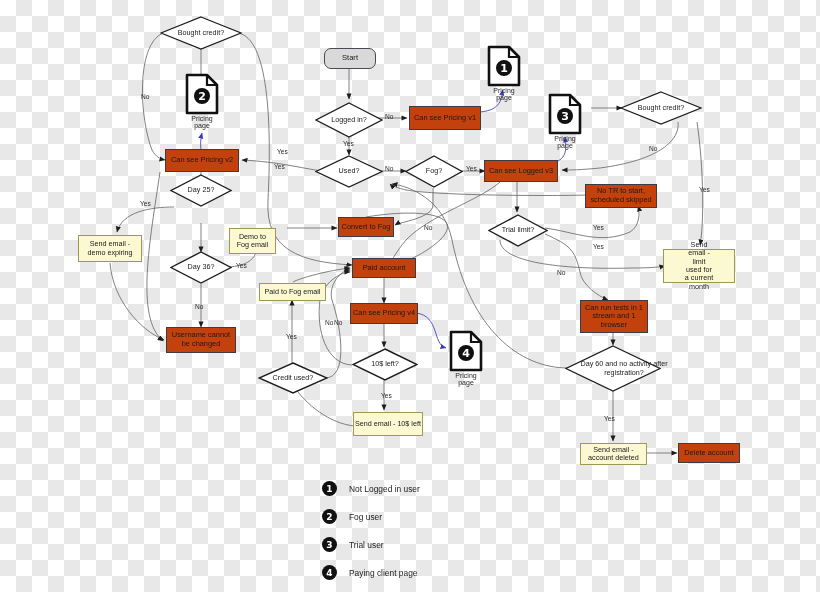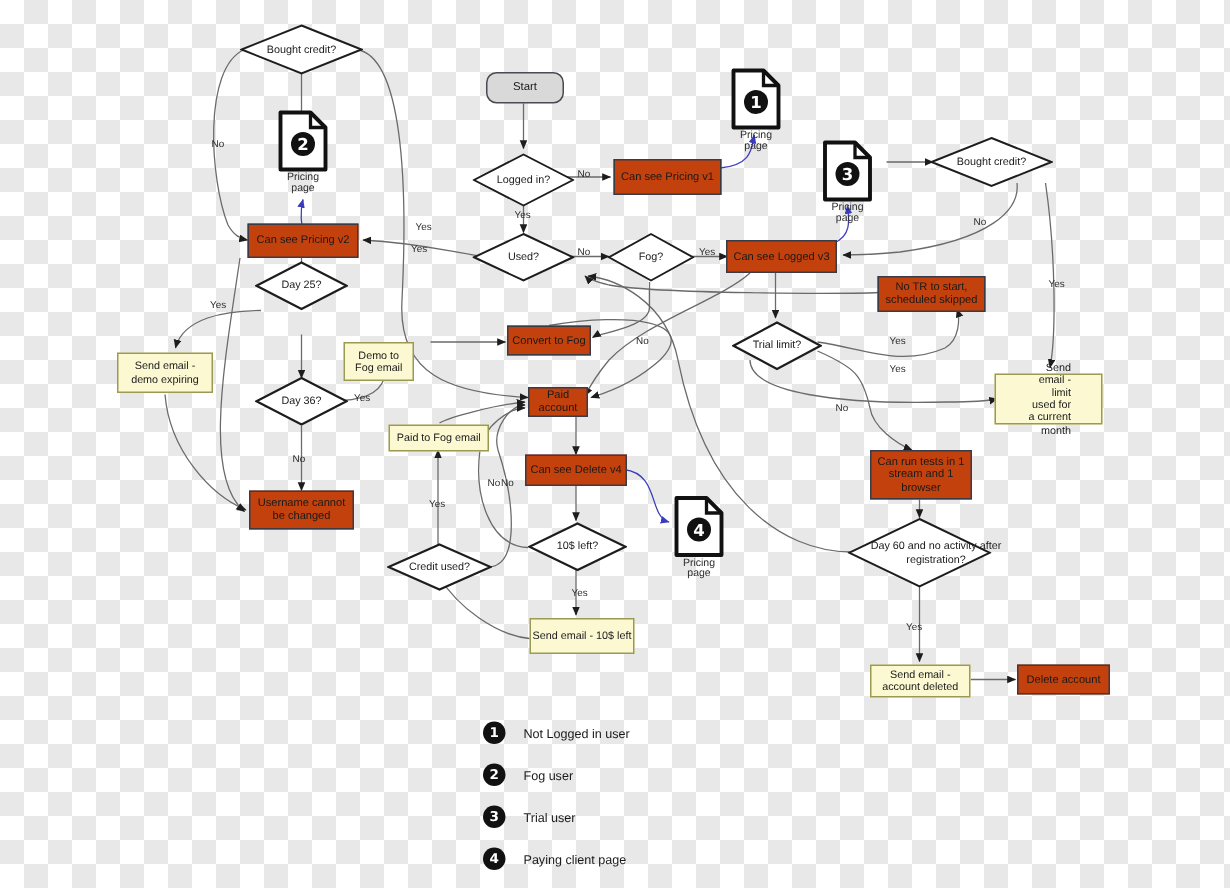--- a/index.html
+++ b/index.html
@@ -243,28 +243,28 @@
 
   <div class="node proc thick" style="left:165px;top:149px;width:74px;height:23px;">
     <span>Can see Pricing v2</span>
   </div>
 
   <div class="node proc thick" style="left:484px;top:160px;width:74px;height:22px;">
     <span>Can see Logged v3</span>
   </div>
 
   <div class="node proc" style="left:350px;top:303px;width:68px;height:21px;">
-    <span>Can see Delete v4</span>
+    <span>Can see Pricing v4</span>
   </div>
 
   <div class="node proc" style="left:338px;top:217px;width:56px;height:20px;">
     <span>Convert to Fog</span>
   </div>
 
-  <div class="node proc thick" style="left:352px;top:258px;width:40px;height:20px;">
+  <div class="node proc thick" style="left:352px;top:258px;width:64px;height:20px;">
     <span>Paid account</span>
   </div>
 
   <div class="node proc thick" style="left:166px;top:327px;width:70px;height:26px;">
     <span style="padding:0 3px;">Username cannot be changed</span>
   </div>
 
   <div class="node proc thick" style="left:585px;top:184px;width:72px;height:24px;">
     <span style="padding:0 3px;">No TR to start, scheduled skipped</span>
   </div>
@@ -283,21 +283,21 @@
 
   <div class="node note" style="left:229px;top:216px;width:47px;height:26px;margin-top:12px;">
     <span style="padding:0 2px;">Demo to Fog email</span>
   </div>
 
   <div class="node note" style="left:259px;top:283px;width:67px;height:18px;">
     <span>Paid to Fog email</span>
   </div>
 
   <div class="node note" style="left:663px;top:249px;width:72px;height:34px;">
-    <span style="padding:0 20px;text-align:right;">Send email - limit used for a current month</span>
+    <span style="padding:0 20px;">Send email - limit used for a current month</span>
   </div>
 
   <div class="node note" style="left:353px;top:412px;width:70px;height:24px;">
     <span>Send email - 10$ left</span>
   </div>
 
   <div class="node note" style="left:580px;top:443px;width:67px;height:22px;">
     <span style="padding:0 2px;">Send email - account deleted</span>
   </div>
 

